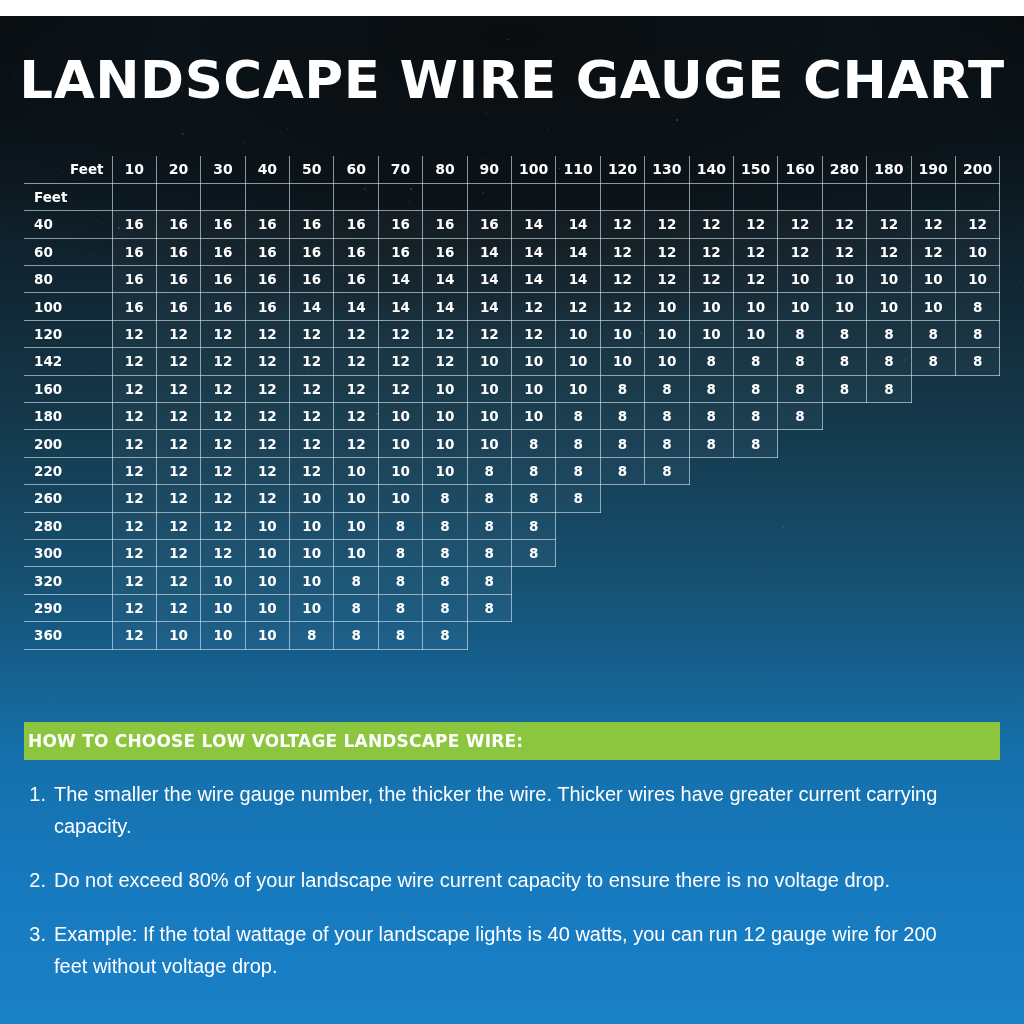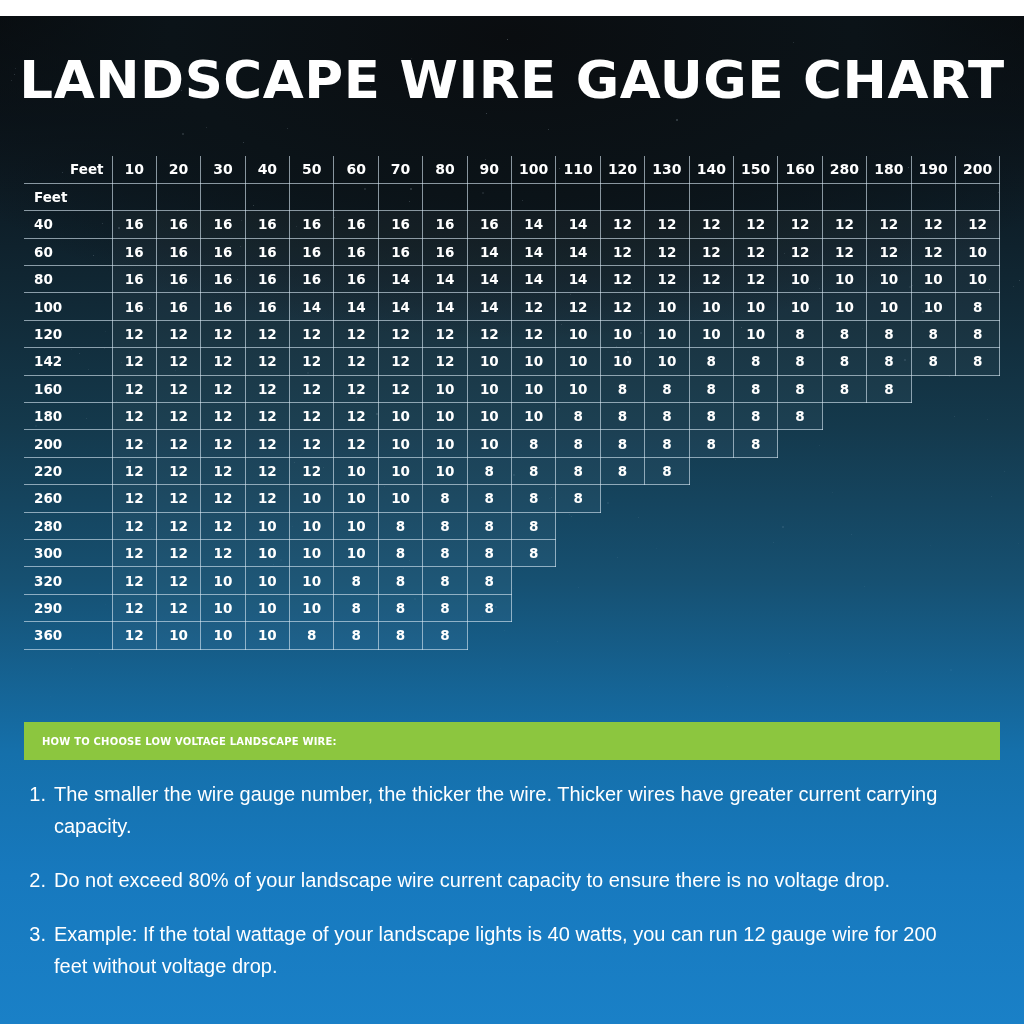--- a/index.html
+++ b/index.html
@@ -133,23 +133,23 @@
     width: 976px;
     height: 38px;
     background: #8cc63f;
     display: flex;
     align-items: center;
   }
   .green-bar span {
     color: #ffffff;
     font-family: "DejaVu Sans", sans-serif;
     font-weight: 700;
-    font-size: 10px;
+    font-size: 17px;
     letter-spacing: .2px;
-    padding-left: 18px;
+    padding-left: 4px;
   }
 
   
   .notes {
     position: absolute;
     left: 24px;
     top: 762px;
     width: 952px;
     color: #ffffff;
   }

